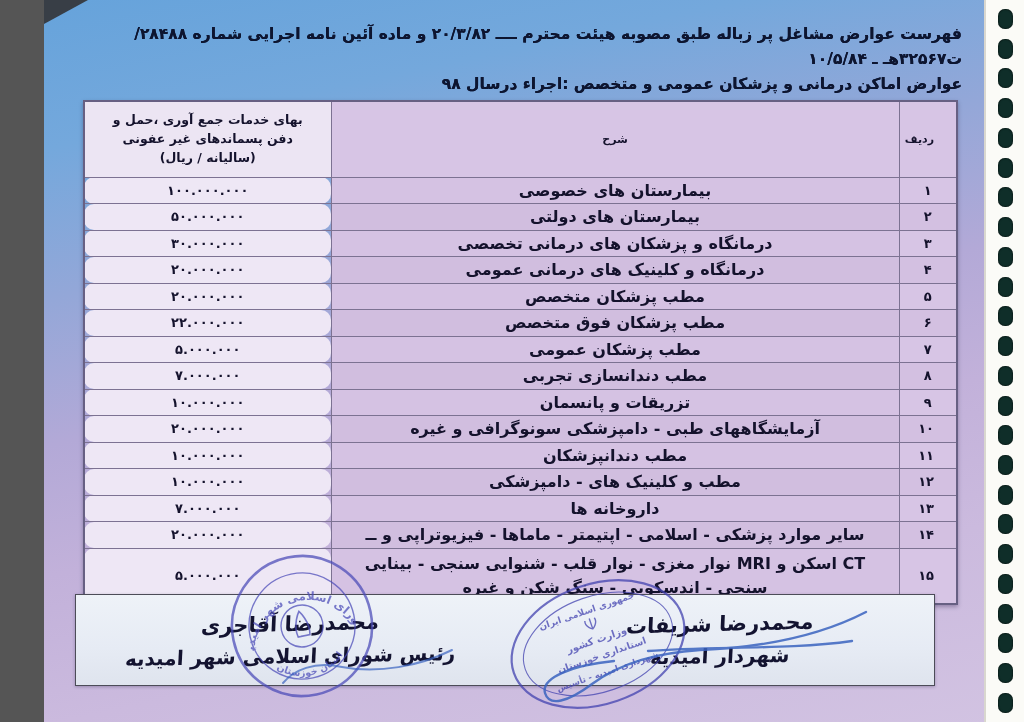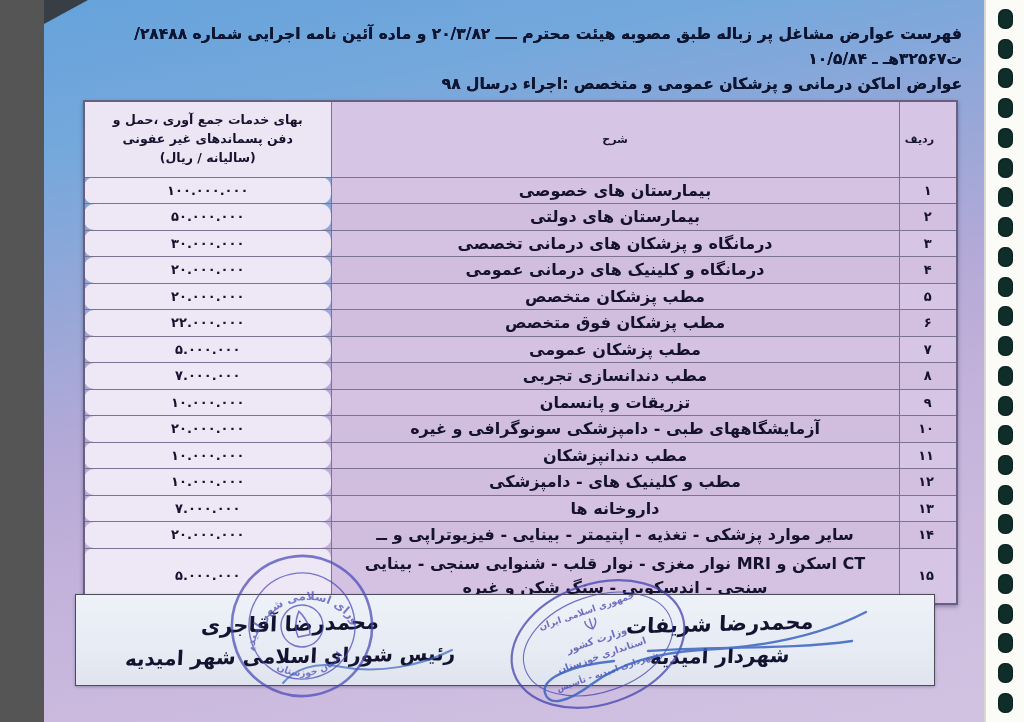--- a/index.html
+++ b/index.html
@@ -145,21 +145,21 @@
           <td class="desc">مطب و کلینیک های - دامپزشکی</td>
           <td class="price">۱۰.۰۰۰.۰۰۰</td>
         </tr>
         <tr>
           <td class="no">۱۳</td>
           <td class="desc">داروخانه ها</td>
           <td class="price">۷.۰۰۰.۰۰۰</td>
         </tr>
         <tr>
           <td class="no">۱۴</td>
-          <td class="desc">سایر موارد پزشکی - تغذیه - اپتیمتر - بینایی - فیزیوتراپی و ــ</td>
+          <td class="desc">سایر موارد پزشکی - اسلامی - اپتیمتر - ماماها - فیزیوتراپی و ــ</td>
           <td class="price">۲۰.۰۰۰.۰۰۰</td>
         </tr>
         <tr class="tall">
           <td class="no">۱۵</td>
           <td class="desc">CT اسکن و MRI نوار مغزی - نوار قلب - شنوایی سنجی - بینایی سنجی - اندسکوپی - سنگ شکن و غیره</td>
           <td class="price">۵.۰۰۰.۰۰۰</td>
         </tr>
       </tbody>
   </table>
 

